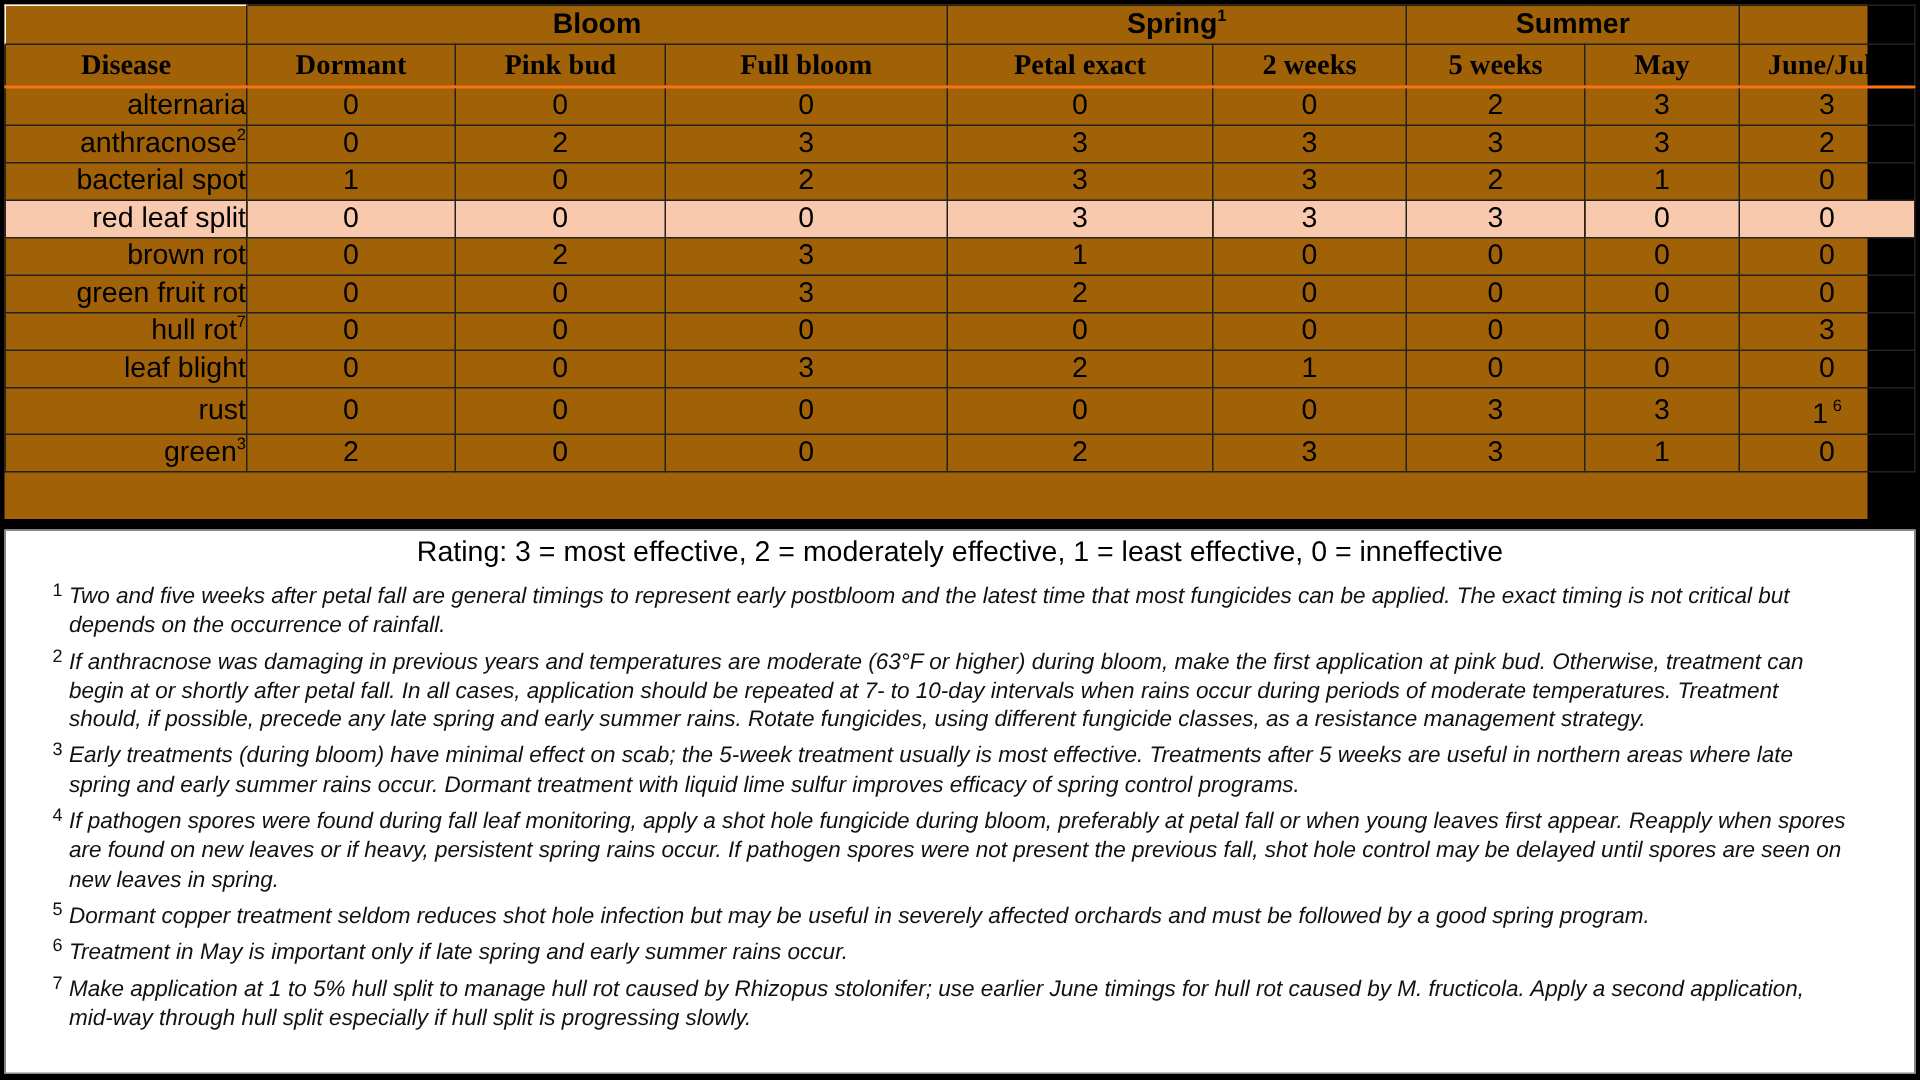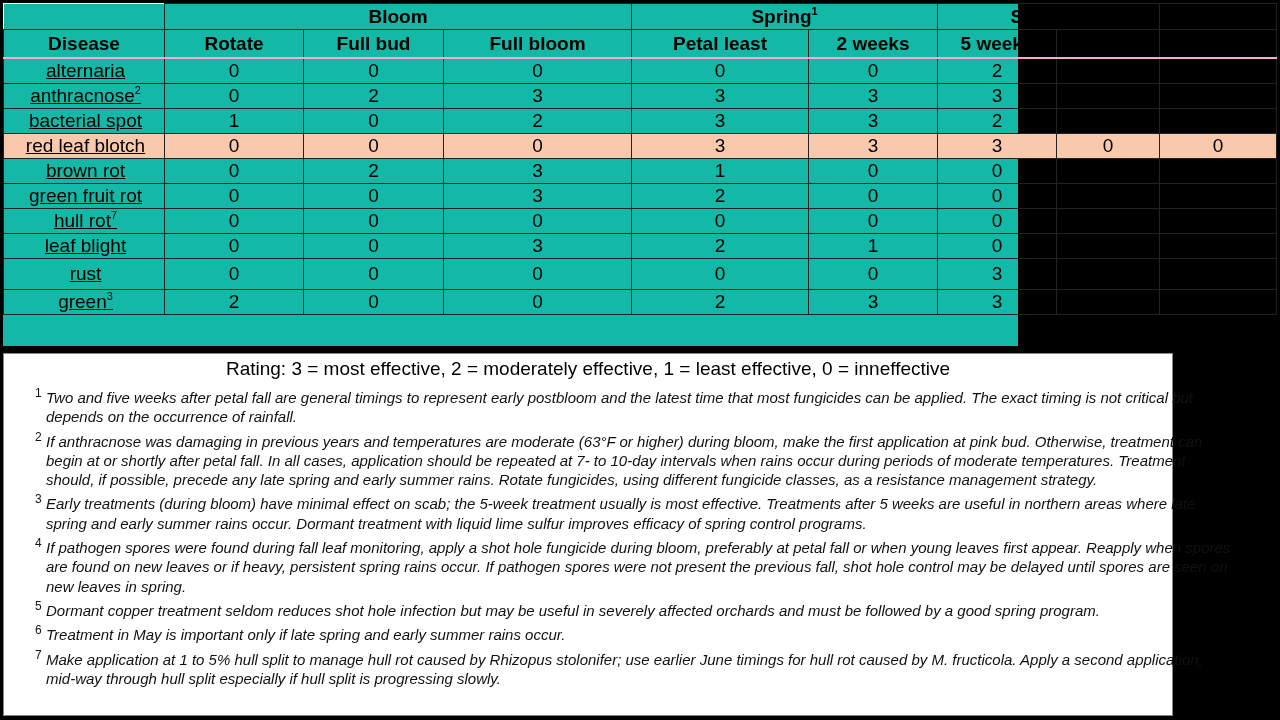--- a/index.html
+++ b/index.html
@@ -1,40 +1,40 @@
 <!DOCTYPE html>
 <html><head>
   <meta charset="utf-8">
   <style>
     html, body { margin: 0; padding: 0; }
     body {
       width: 1280px; height: 720px; background: #000; position: relative; overflow: hidden;
       font-family: "Liberation Sans", sans-serif; color: #000;
     }
     .table-wrap {
-      position: absolute; left: 3px; top: 3px; width: 1015px; height: 343px;
-      background: #14b8a6;
+      position: absolute; left: 3px; top: 3px; width: 1242px; height: 343px;
+      background: #a16207;
     }
     table.grid {
       border-collapse: collapse; table-layout: fixed; width: 1273px;
     }
     table.grid td, table.grid th {
       border: 1px solid #222; padding: 0; height: 24px; line-height: 24px;
       font-size: 19px; text-align: center; white-space: nowrap; overflow: hidden;
     }
     table.grid thead tr.group th { height: 25px; line-height: 25px; font-weight: bold; }
-    table.grid thead tr.cols th { height: 25px; line-height: 27px; font-weight: bold; border-bottom: 2px solid #f9a8d4; }
+    table.grid thead tr.cols th { height: 25px; line-height: 27px; font-weight: bold; border-bottom: 2px solid #f97316; font-family: Liberation Serif, serif; }
     table.grid thead tr.group th.blank-left { border-left: 1px solid #fff; border-top: 1px solid #fff; }
-    table.grid td.disease { text-align: center; padding-left: 3px; text-decoration: underline; }
+    table.grid td.disease { text-align: right; padding-left: 3px; }
     table.grid td { border-top: 1px solid #555; }
     table.grid tr.highlight td { background: #f8c9ad; }
     sup { font-size: 11px; line-height: 0; vertical-align: 8px; }
     .cell-sup { font-size: 11px; vertical-align: 8px; margin-left: 3px; }
     .footer {
-      position: absolute; left: 3px; top: 353px; width: 1170px; height: 363px;
+      position: absolute; left: 3px; top: 353px; width: 1274px; height: 363px;
       background: #fff; box-sizing: border-box; border: 1px solid #888;
     }
     .rating {
       text-align: center; font-size: 19px; margin-top: 3px; height: 24px; line-height: 24px;
     }
     .notes { position: absolute; left: 31px; top: 34px; width: 1200px; }
     .note {
       position: relative; font-style: italic; font-size: 15px; line-height: 19.3px;
       padding-left: 11px; margin-bottom: 5px; color: #111;
     }
@@ -61,24 +61,24 @@
     <thead>
       <tr class="group">
         <th class="blank-left" colspan="1"></th>
         <th colspan="3"><span>Bloom</span></th>
         <th colspan="2"><span>Spring</span><sup>1</sup></th>
         <th colspan="2"><span>Summer</span></th>
         <th colspan="1"></th>
       </tr>
       <tr class="cols">
         <th>Disease</th>
-        <th>Rotate</th>
-        <th>Full bud</th>
+        <th>Dormant</th>
+        <th>Pink bud</th>
         <th>Full bloom</th>
-        <th>Petal least</th>
+        <th>Petal exact</th>
         <th>2 weeks</th>
         <th>5 weeks</th>
         <th>May</th>
         <th>June/July</th>
       </tr>
     </thead>
     <tbody id="table-body">
         <tr>
           <td class="disease"><span>alternaria</span></td>
           <td><span>0</span></td>
@@ -106,21 +106,21 @@
           <td><span>1</span></td>
           <td><span>0</span></td>
           <td><span>2</span></td>
           <td><span>3</span></td>
           <td><span>3</span></td>
           <td><span>2</span></td>
           <td><span>1</span></td>
           <td><span>0</span></td>
         </tr>
         <tr class="highlight">
-          <td class="disease"><span>red leaf blotch</span></td>
+          <td class="disease"><span>red leaf split</span></td>
           <td><span>0</span></td>
           <td><span>0</span></td>
           <td><span>0</span></td>
           <td><span>3</span></td>
           <td><span>3</span></td>
           <td><span>3</span></td>
           <td><span>0</span></td>
           <td><span>0</span></td>
         </tr>
         <tr>

